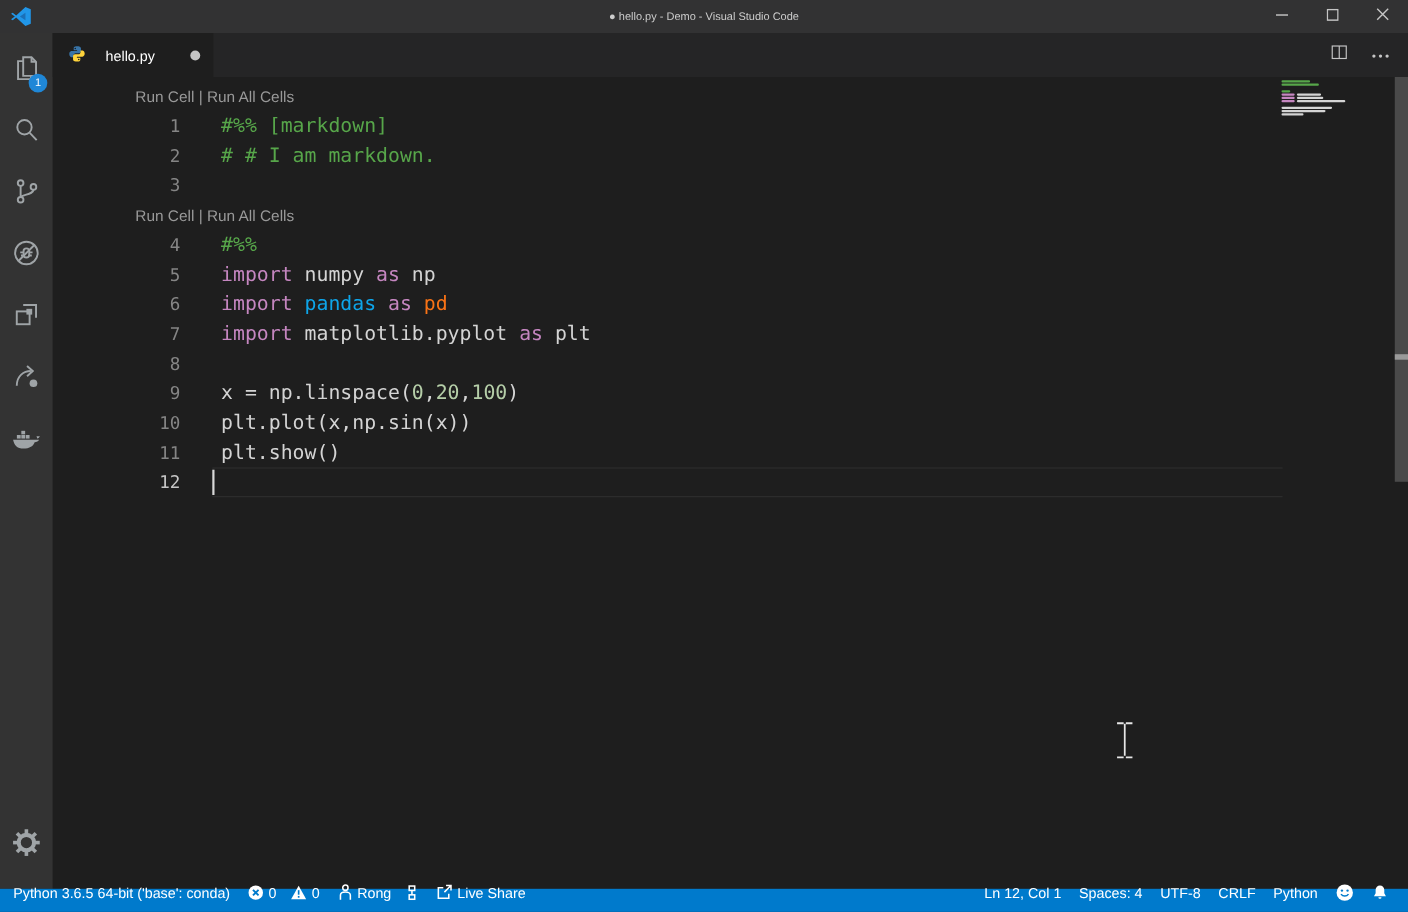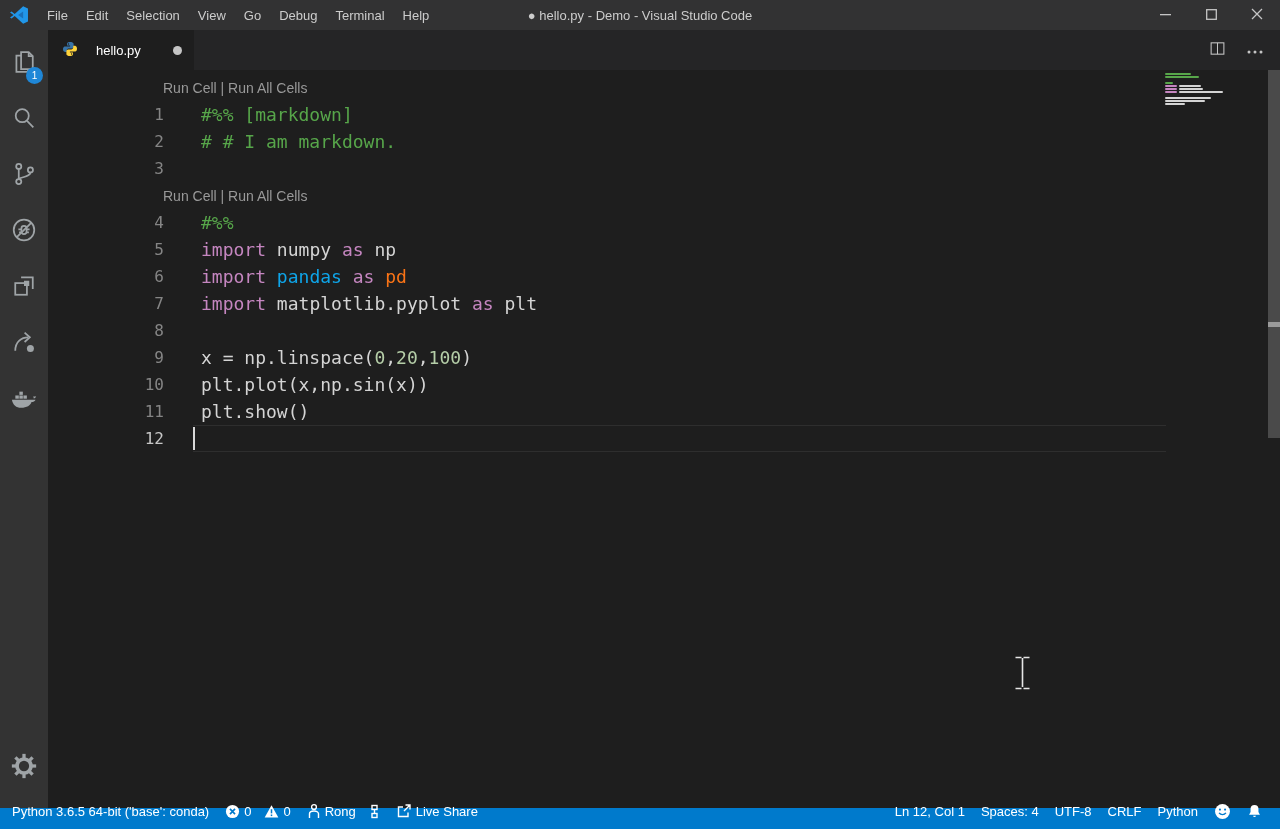--- a/index.html
+++ b/index.html
@@ -4,21 +4,21 @@
 <style>
   * { box-sizing: border-box; margin: 0; padding: 0; }
   html,body { width:1280px; height:829px; overflow:hidden; }
   body { background:#1e1e1e; font-family:"Liberation Sans",sans-serif; position:relative; color:#ccc; }
 
   
   .titlebar { height:30px; background:#323233; display:flex; align-items:center; position:relative; }
   .logo { width:22px; height:22px; margin:0 8px 0 8px; display:flex; align-items:center; justify-content:center; }
   .menus { display:flex; height:30px; }
   .menu-item { padding:0 9px; font-size:13px; color:#cccccc; display:flex; align-items:center; cursor:default; }
-  .win-title { position:absolute; left:50%; top:0; transform:translateX(-50%); height:30px; display:flex; align-items:center; font-size:13px; color:#cccccc; white-space:nowrap; }
+  .win-title { position:absolute; left:50%; top:0; transform:translateX(-50%); height:30px; display:flex; align-items:center; font-size:10px; color:#cccccc; white-space:nowrap; }
   .win-controls { position:absolute; right:0; top:0; height:30px; display:flex; }
   .win-btn { width:46px; height:30px; display:flex; align-items:center; justify-content:center; color:#c5c5c5; }
 
   
   .main { display:flex; height:778px; }
   .activitybar { width:48px; background:#333333; display:flex; flex-direction:column; align-items:center; padding-top:6px; flex:none; }
   .ab-item { width:48px; height:56px; display:flex; align-items:center; justify-content:center; position:relative; color:#9fa4a7; }
   .ab-item.bottom { margin-top:auto; margin-bottom:12px; }
   .badge { position:absolute; right:5px; bottom:8px; min-width:17px; height:17px; border-radius:50%; background:#1f87d7; color:#fff; font-size:10px; display:flex; align-items:center; justify-content:center; font-family:"Liberation Sans",sans-serif; }
 
@@ -27,21 +27,21 @@
   .tab { height:40px; min-width:138px; background:#1e1e1e; display:flex; align-items:center; gap:18px; padding:0 12px 0 14px; color:#ffffff; font-size:13px; }
   .dirty { width:9px; height:9px; border-radius:50%; background:#c5c5c5; margin-left:14px; }
   .editor-actions { margin-left:auto; display:flex; align-items:center; gap:20px; padding-right:16px; color:#c5c5c5; }
 
   
   .editor { position:absolute; top:40px; left:0; right:0; bottom:0; font-family:"DejaVu Sans Mono","Liberation Mono",monospace; font-size:18px; overflow:hidden; }
   .rows { padding-top:4px; }
   .row { height:27px; display:flex; align-items:center; position:relative; white-space:pre; }
   .gutter { width:116px; flex:none; text-align:right; color:#858585; font-size:16px; }
   .code-content { margin-left:37px; display:flex; align-items:center; }
-  .row.codelens-row { padding-left:115px; font-family:"Liberation Sans",sans-serif; font-size:14px; }
+  .row.codelens-row { padding-left:75px; font-family:"Liberation Sans",sans-serif; font-size:14px; }
   .cl-border { position:absolute; left:145px; right:114px; top:0; bottom:0; border-top:1px solid #2e2e2e; border-bottom:1px solid #2e2e2e; pointer-events:none; }
   .caret { position:absolute; left:145px; top:2px; bottom:2px; width:2px; background:#d8d8d8; }
   .tok { white-space:pre; }
 
   
   .minimap { position:absolute; top:3px; right:14px; width:101px; }
   .mm-row { height:2px; margin-bottom:1px; display:flex; gap:2px; }
   .mm-seg { height:2px; border-radius:1px; }
   .scrollbar { position:absolute; top:0; right:0; width:12px; height:368px; background:#4a4a4a; }
   .overview-cursor { position:absolute; left:0; right:0; top:252px; height:5px; background:#9a9a9a; }
@@ -60,30 +60,20 @@
 </head>
 <body>
 
 <div class="titlebar">
   <span class="logo">
       <svg width="22" height="22" viewBox="0 0 24 24">
         <path fill="#2196e8" d="M16.5 2.5L7.3 11 3.9 8.3 2.2 9.2 6 12l-3.8 2.8 1.7.9 3.4-2.7 9.2 8.5 5.3-2.4V4.9z"></path>
         <path fill="#1b70b8" d="M16.5 8.2L11 12l5.5 3.8z"></path>
       </svg>
     </span>
-  <nav class="menus" id="menus">
-      <span class="menu-item">File</span>
-      <span class="menu-item">Edit</span>
-      <span class="menu-item">Selection</span>
-      <span class="menu-item">View</span>
-      <span class="menu-item">Go</span>
-      <span class="menu-item">Debug</span>
-      <span class="menu-item">Terminal</span>
-      <span class="menu-item">Help</span>
-    </nav>
   <div class="win-title">● hello.py - Demo - Visual Studio Code</div>
   <div class="win-controls" id="win-controls">
       <div class="win-btn">
         <span><svg width="11" height="11" viewBox="0 0 11 11">
             <rect x="0" y="5" width="11" height="1.3" fill="currentColor"></rect>
           </svg></span>
       </div>
       <div class="win-btn">
         <span><svg width="11" height="11" viewBox="0 0 11 11">
             <rect x="0.7" y="0.7" width="9.6" height="9.6" fill="none" stroke="currentColor" stroke-width="1.3"></rect>

